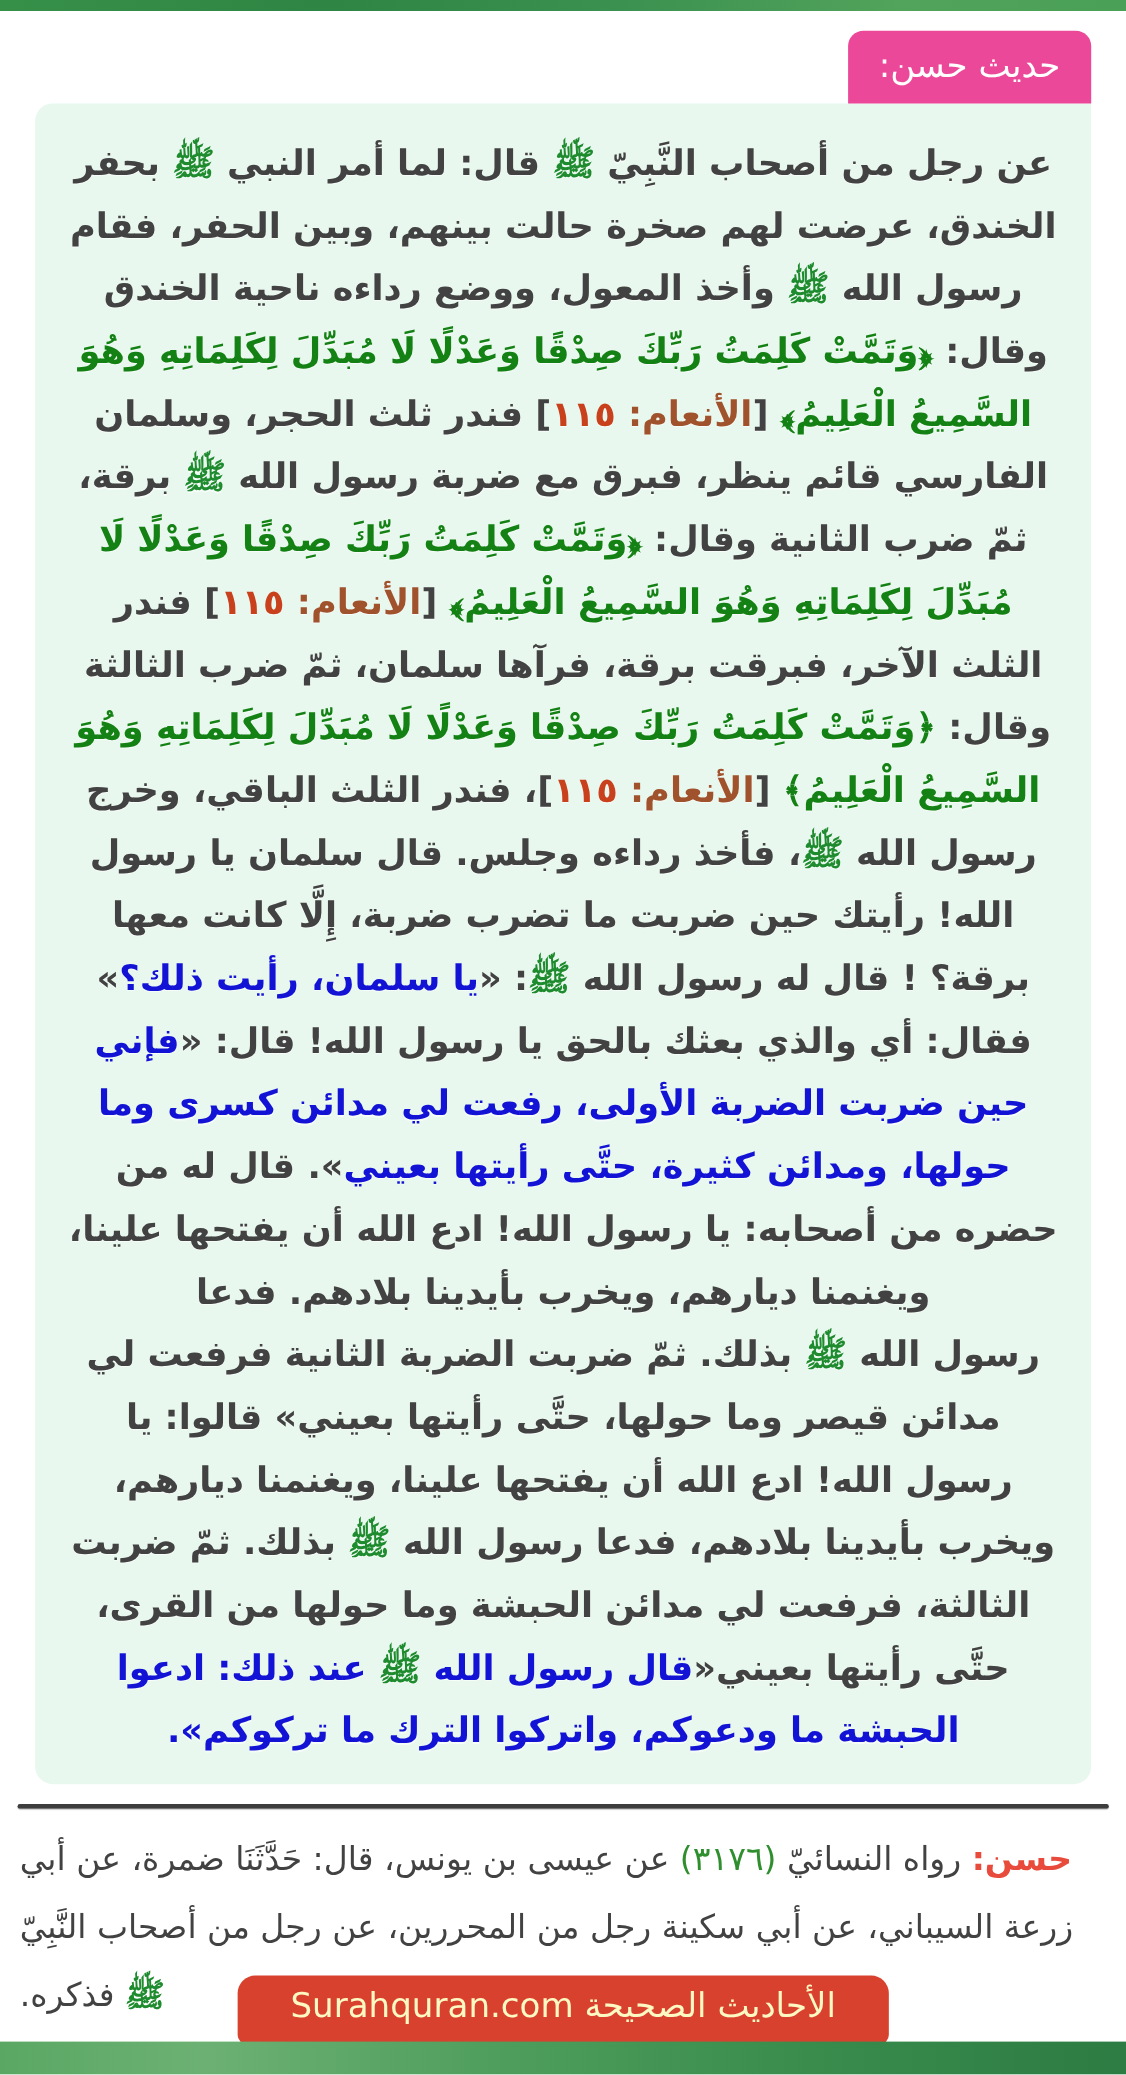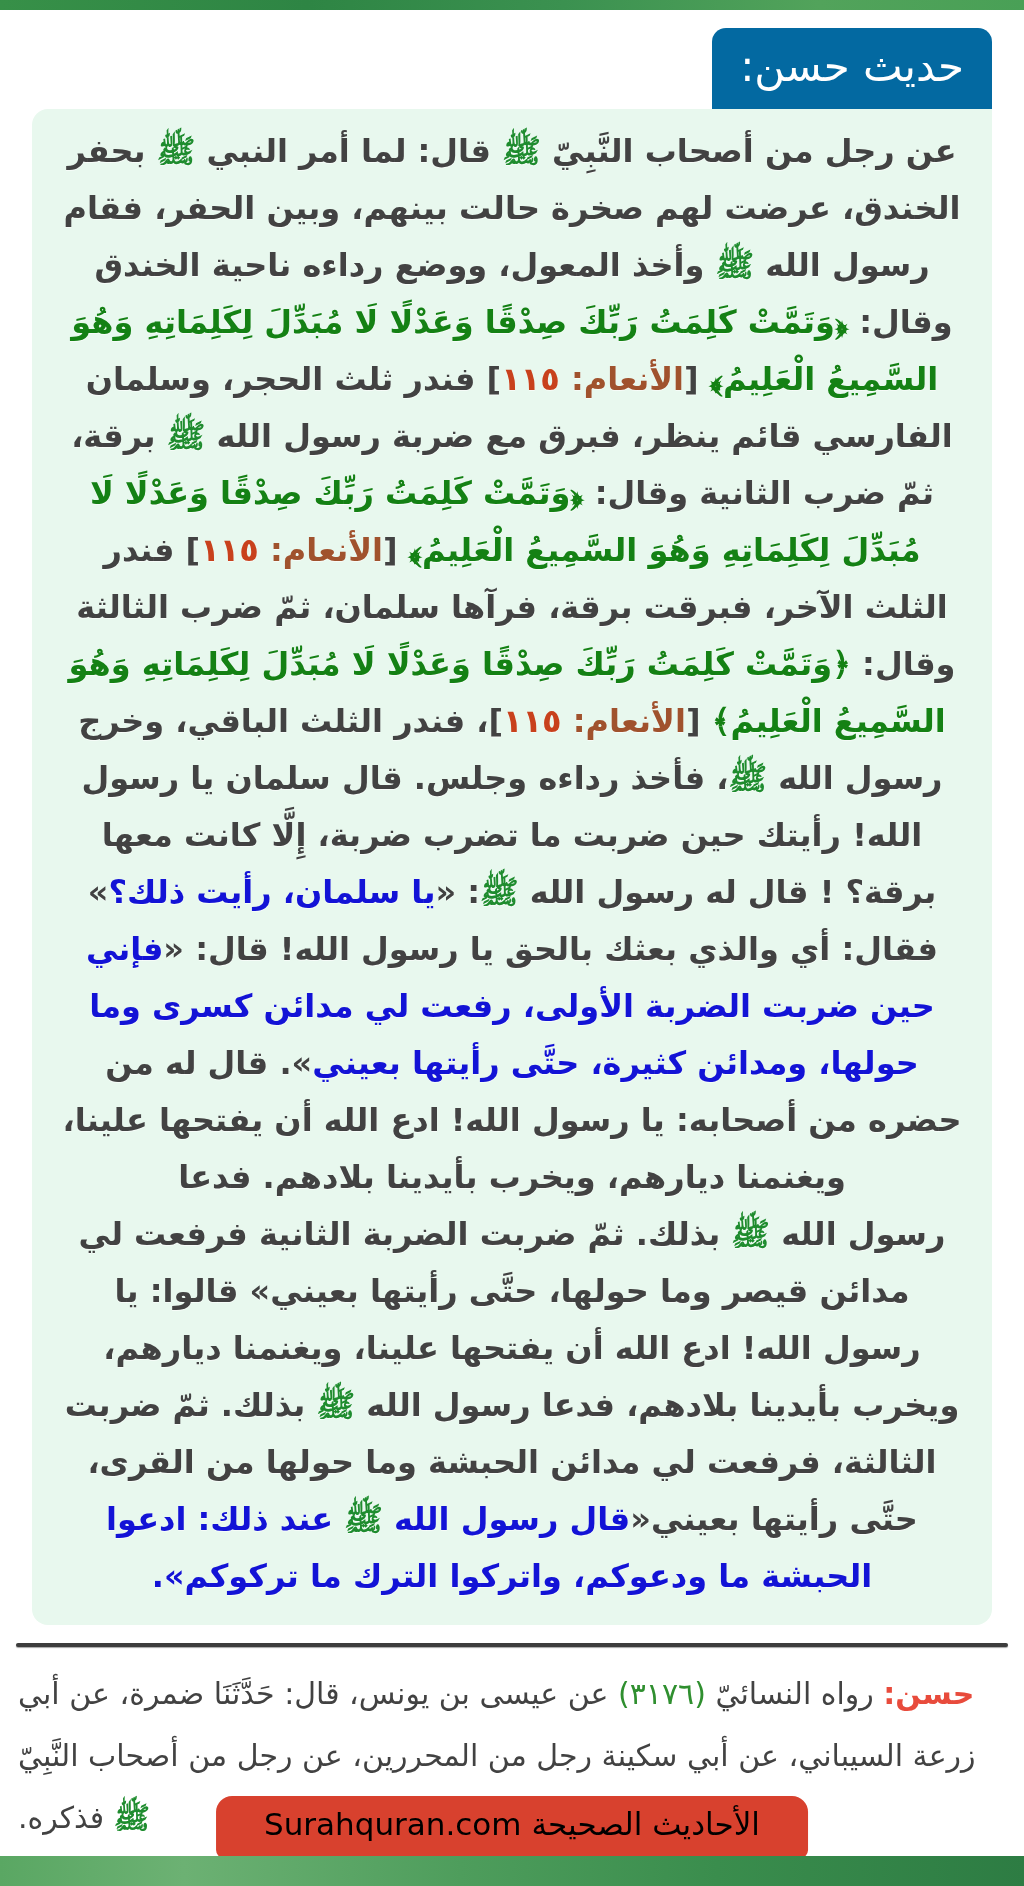--- a/index.html
+++ b/index.html
@@ -19,35 +19,35 @@
     direction: rtl;
   }
   .top-bar {
     height: 10px;
     width: 100%;
     background: linear-gradient(90deg, #379048 0%, #2e8544 30%, #3b9150 55%, #52a35b 80%, #49a056 100%);
   }
   .grade-label {
     display: inline-block;
     margin: 18px 32px 0 0;
-    background: #0369a1;
+    background: #ec4899;
     color: #ffffff;
-    font-size: 42px;
+    font-size: 31px;
     padding: 12px 28px 14px 28px;
     border-radius: 14px 14px 0 0;
     line-height: 1.3;
   }
   .hadith-box {
     margin: 0 32px;
     min-height: 1464px;
     box-sizing: border-box;
     background: #e8f8ee;
     border-radius: 16px;
     border-top-right-radius: 0;
-    padding: 14px 30px 20px 30px;
+    padding: 26px 30px 20px 30px;
     text-align: center;
     font-size: 32px;
     font-weight: bold;
     color: #424242;
     line-height: 57px;
     text-shadow: 0 1px 0 rgba(255,255,255,0.6);
   }
   .run-g     { color: #424242; }
   .run-q     { color: #148114; }
   .run-b     { color: #1313d6; }
@@ -70,21 +70,21 @@
     color: #3d3d3d;
     text-align: left;
     line-height: 62px;
   }
   .site-button {
     position: absolute;
     bottom: 28px;
     left: 50%;
     transform: translateX(-50%);
     background: #d8412e;
-    color: #000000;
+    color: #fef9c3;
     text-decoration: none;
     font-size: 31px;
     padding: 10px 48px 16px 48px;
     border-radius: 16px 16px 8px 8px;
     white-space: nowrap;
     direction: rtl;
   }
   .bottom-bar {
     position: absolute;
     bottom: 0;

